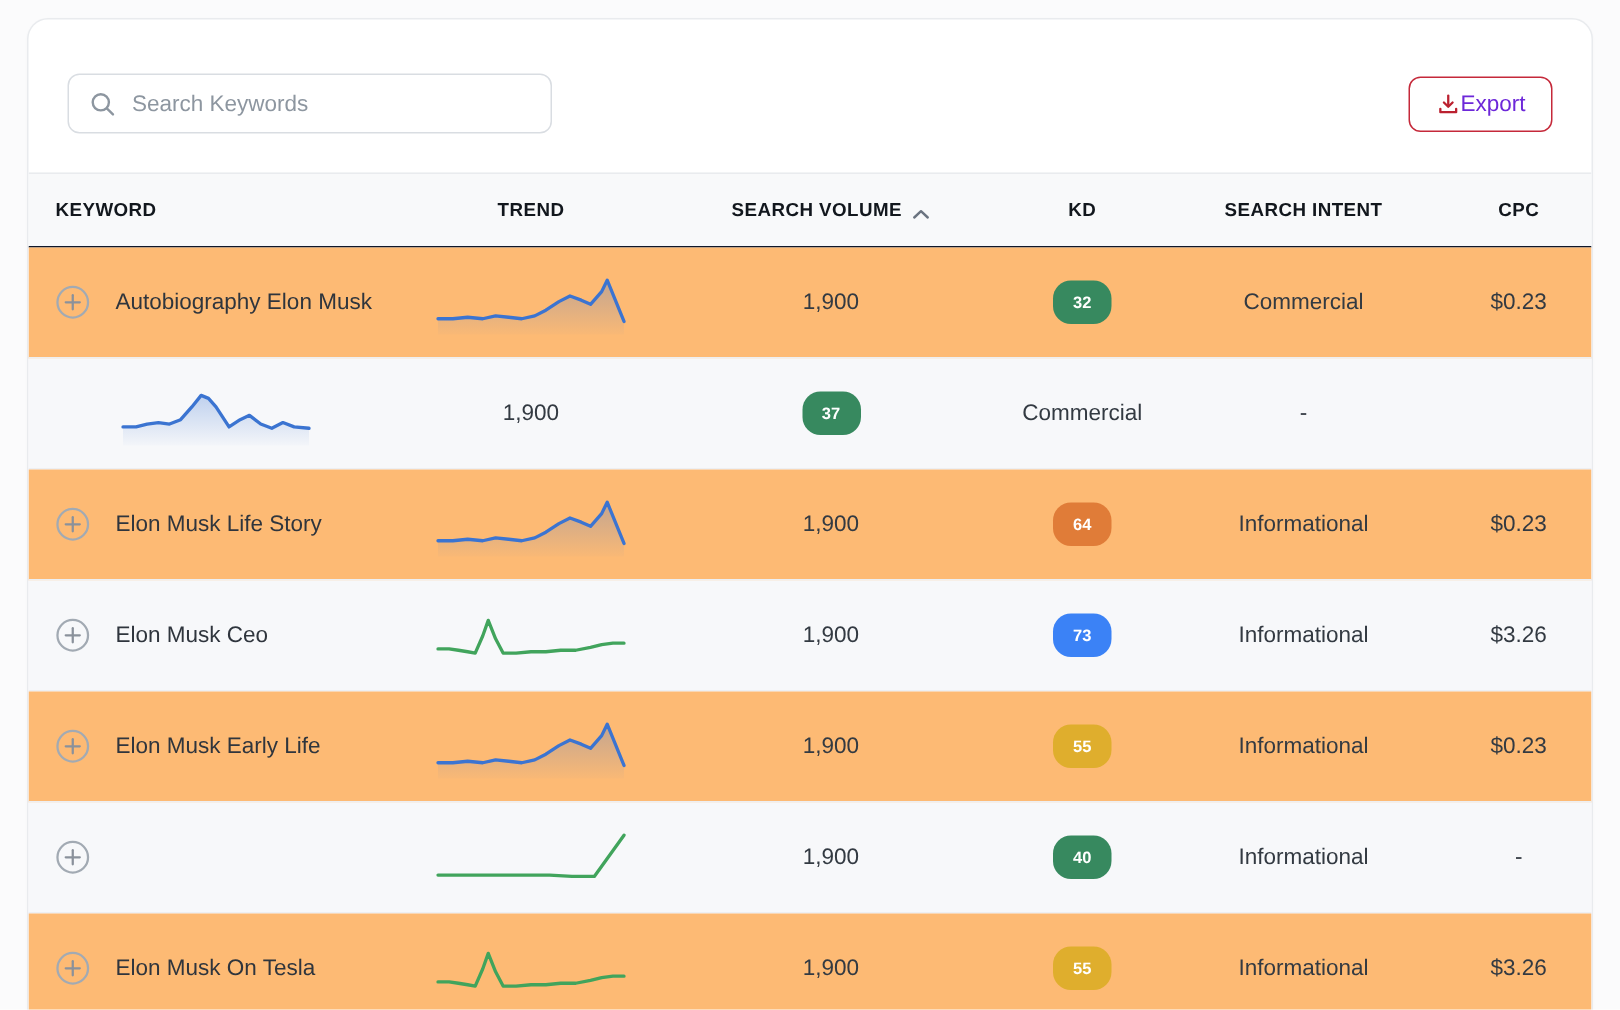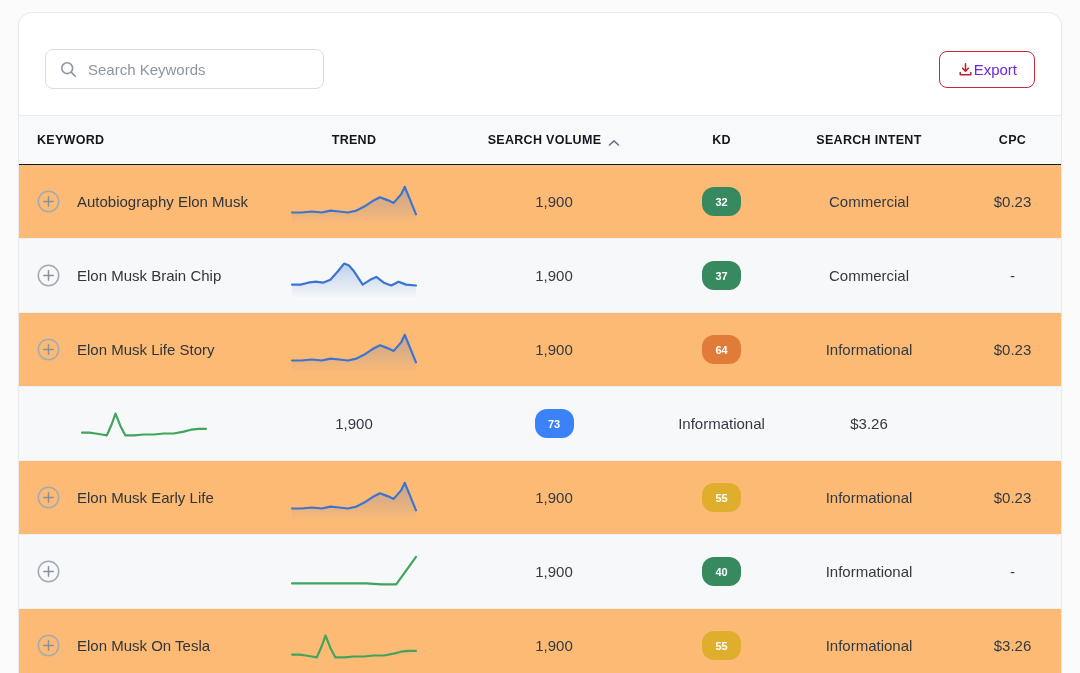--- a/index.html
+++ b/index.html
@@ -20,21 +20,21 @@
     min-height: 680px;
   }
   
   .toolbar {
     display: flex;
     justify-content: space-between;
     align-items: center;
     padding: 36px 26px 26px;
   }
   .searchbox {
-    width: 279px;
+    width: 323px;
     height: 40px;
     border: 1px solid #d9dde2;
     border-radius: 8px;
     display: flex;
     align-items: center;
     gap: 11px;
     padding: 0 14px;
     background: #fff;
   }
   .searchbox svg { flex: 0 0 auto; }
@@ -181,30 +181,20 @@
     </div>
     <div class="cell">1,900</div>
     <div class="cell">
       <span class="kd-badge" style="background: rgb(55, 137, 95);">32</span>
     </div>
     <div class="cell">Commercial</div>
     <div class="cell">$0.23</div>
   </div>
 
   <div class="row alt">
-    <div class="cell kw-cell">
-      <button class="plus-btn" title="">
-        <svg width="23" height="23" viewBox="0 0 23 23" fill="none">
-          <circle cx="11.5" cy="11.5" r="10.2" stroke="#a2aab3" stroke-width="1.5"></circle>
-          <line x1="11.5" y1="6.8" x2="11.5" y2="16.2" stroke="#8a919b" stroke-width="1.5" stroke-linecap="round"></line>
-          <line x1="6.8" y1="11.5" x2="16.2" y2="11.5" stroke="#8a919b" stroke-width="1.5" stroke-linecap="round"></line>
-        </svg>
-      </button>
-      <span class="kw-label">Elon Musk Brain Chip</span>
-    </div>
     <div class="cell">
       <svg class="spark" width="130" height="46" viewBox="0 0 130 46">
             <defs>
               <linearGradient id="sg1" x1="0" y1="0" x2="0" y2="1">
                 <stop offset="0" stop-color="#3b74d1" stop-opacity="0.30"></stop>
                 <stop offset="1" stop-color="#3b74d1" stop-opacity="0.02"></stop>
               </linearGradient>
             </defs>
             <polygon points="3.0,31.6 11.7,31.6 19.1,29.7 26.6,28.7 34.0,29.7 41.4,26.8 48.9,18.3 55.1,10.6 60.0,12.6 65.0,18.3 73.7,31.6 81.1,26.8 87.3,23.9 94.8,29.7 102.2,32.5 109.6,28.7 117.1,31.6 127.0,32.5 127,44 3,44" fill="url(#sg1)" stroke="none"></polygon>
             <polyline points="3.0,31.6 11.7,31.6 19.1,29.7 26.6,28.7 34.0,29.7 41.4,26.8 48.9,18.3 55.1,10.6 60.0,12.6 65.0,18.3 73.7,31.6 81.1,26.8 87.3,23.9 94.8,29.7 102.2,32.5 109.6,28.7 117.1,31.6 127.0,32.5" fill="none" stroke="#3b74d1" stroke-width="2.2" stroke-linecap="round" stroke-linejoin="round"></polyline>
@@ -243,20 +233,30 @@
     </div>
     <div class="cell">1,900</div>
     <div class="cell">
       <span class="kd-badge" style="background: rgb(224, 124, 56);">64</span>
     </div>
     <div class="cell">Informational</div>
     <div class="cell">$0.23</div>
   </div>
 
   <div class="row alt">
+    <div class="cell kw-cell">
+      <button class="plus-btn" title="">
+        <svg width="23" height="23" viewBox="0 0 23 23" fill="none">
+          <circle cx="11.5" cy="11.5" r="10.2" stroke="#a2aab3" stroke-width="1.5"></circle>
+          <line x1="11.5" y1="6.8" x2="11.5" y2="16.2" stroke="#8a919b" stroke-width="1.5" stroke-linecap="round"></line>
+          <line x1="6.8" y1="11.5" x2="16.2" y2="11.5" stroke="#8a919b" stroke-width="1.5" stroke-linecap="round"></line>
+        </svg>
+      </button>
+      <span class="kw-label">Elon Musk Ceo</span>
+    </div>
     <div class="cell">
       <svg class="spark" width="130" height="46" viewBox="0 0 130 46">
             <polyline points="3.0,31.6 10.4,31.6 16.6,32.5 22.8,33.5 27.8,34.4 32.8,23.0 36.5,12.6 41.4,24.9 46.4,34.4 55.1,34.4 65.0,33.5 74.9,33.5 84.8,32.5 94.8,32.5 104.7,30.6 112.1,28.7 119.6,27.8 127.0,27.8" fill="none" stroke="#41a45c" stroke-width="2.2" stroke-linecap="round" stroke-linejoin="round"></polyline>
           </svg>
     </div>
     <div class="cell">1,900</div>
     <div class="cell">
       <span class="kd-badge" style="background: #3b82f6;">73</span>
     </div>
     <div class="cell">Informational</div>

